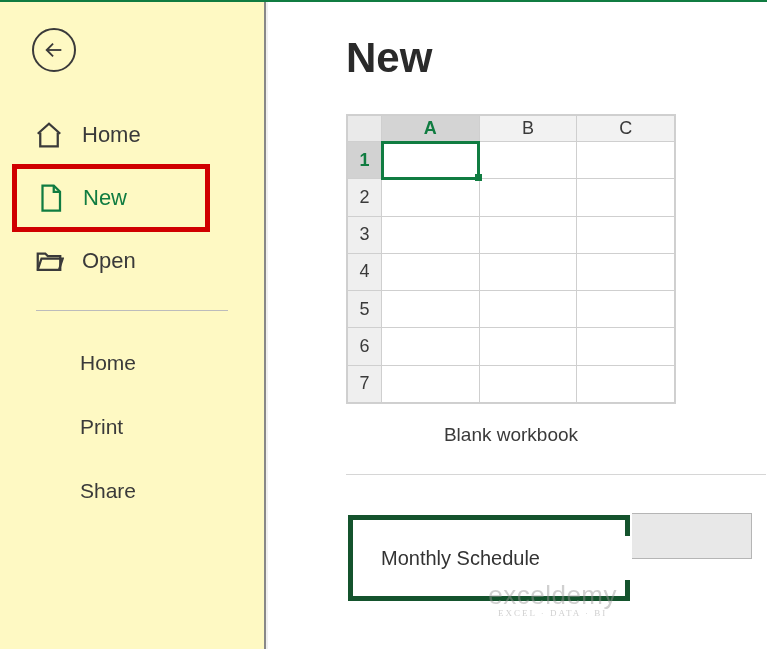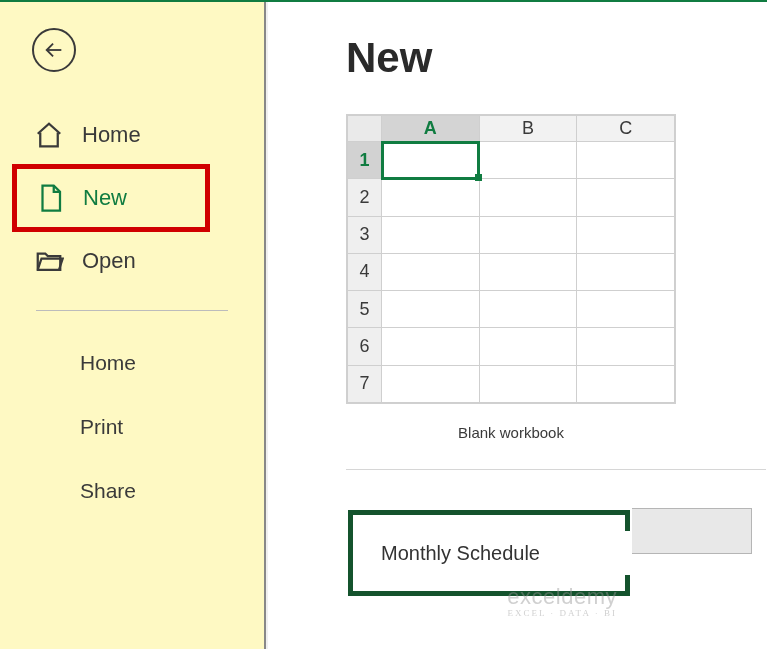--- a/index.html
+++ b/index.html
@@ -134,21 +134,21 @@
       position: relative;
     }
     .thumb .selected-cell::after{
       content:"";
       position:absolute;
       right:-3px; bottom:-3px;
       width:7px; height:7px;
       background:#107c41;
     }
     .tile-label {
-      font-size: 15px;
+      font-size: 19px;
       color: #3a3a3a;
       margin-top: 20px;
     }
     .wide-sep {
       width: 420px;
       border: none;
       border-top: 1px solid #d6d6d6;
       margin: 28px 0 38px 0;
     }
     .search-row {
@@ -181,21 +181,21 @@
     .watermark {
       position: absolute;
       right: 150px;
       bottom: 30px;
       font-size: 14px;
       color: rgba(150,150,150,0.45);
       text-align: center;
       line-height: 1.1;
       pointer-events: none;
     }
-    .watermark .wm-top { font-size: 22px; letter-spacing: 0.5px; }
+    .watermark .wm-top { font-size: 26px; letter-spacing: 0.5px; }
     .watermark .wm-bot { font-size: 9px; letter-spacing: 2px; font-family: Liberation Serif, serif; }
   </style>
 </head>
 <body>
 <div class="top-accent"></div>
 
 <div class="sidebar">
   <div class="back-btn">
     <svg viewBox="0 0 24 24" fill="none" stroke="#3a3a3a" stroke-width="2">
       <line x1="20" y1="12" x2="5" y2="12"></line>

